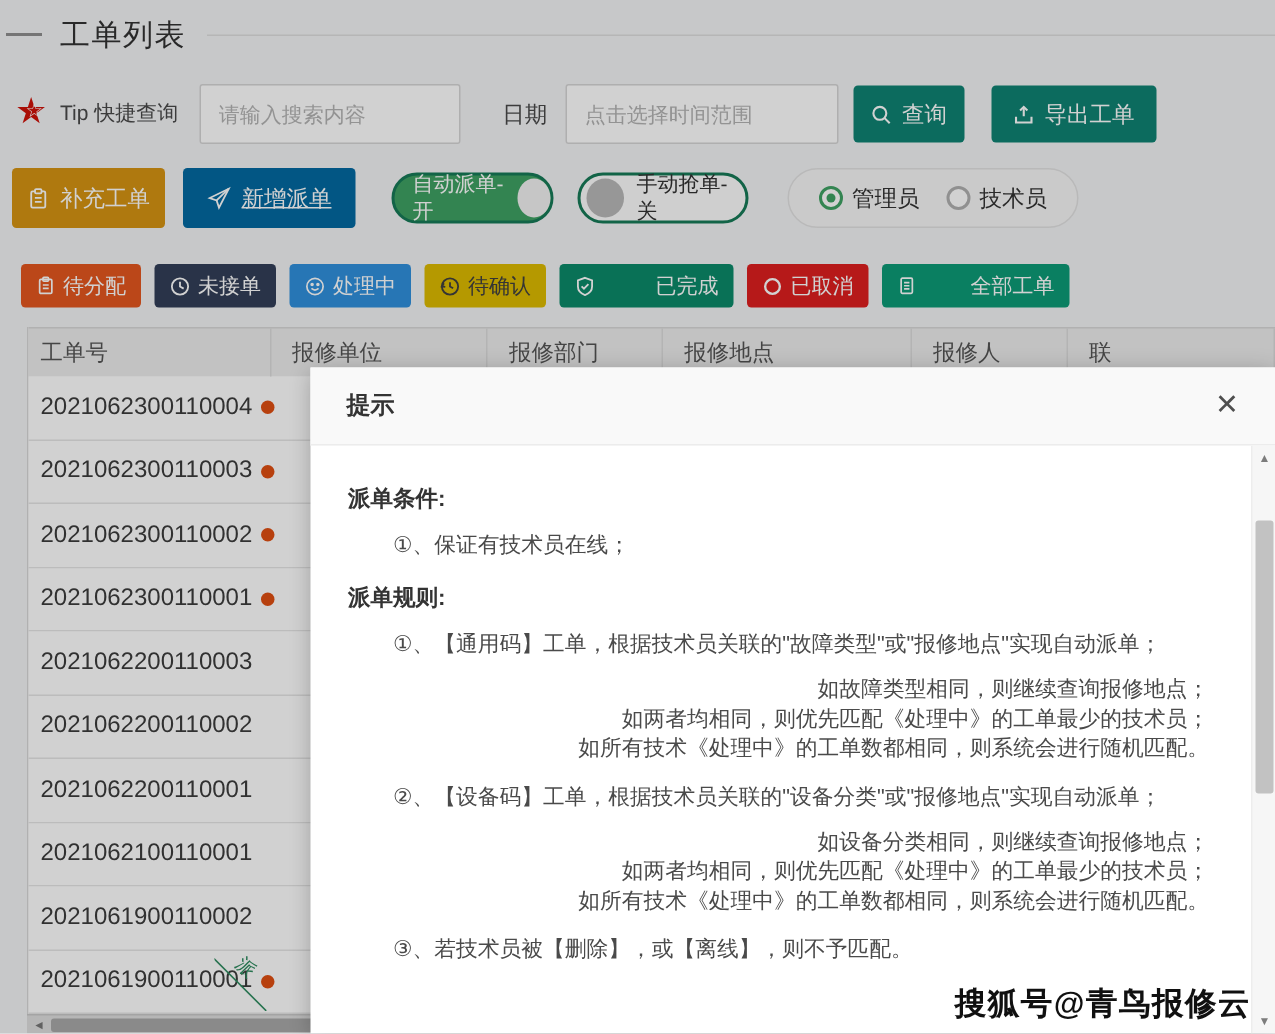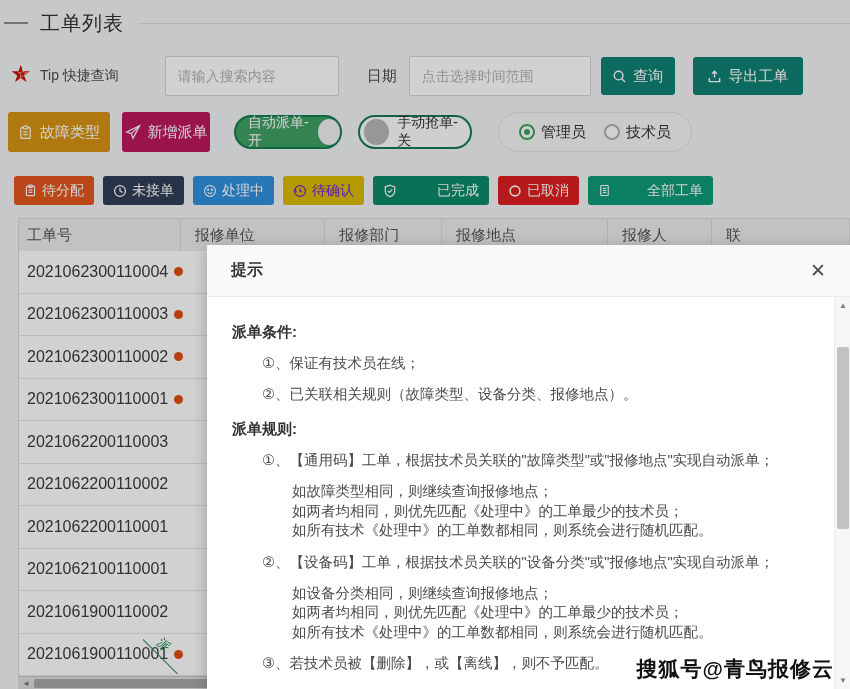--- a/index.html
+++ b/index.html
@@ -14,32 +14,32 @@
   .rule-right { flex:1; border-top:1px solid #dedede; margin-left:14px; }
 
   
   .search-row { position:absolute; top:55px; left:10px; height:42px; display:flex; align-items:center; }
   .star-wrap { position:relative; width:26px; height:26px; margin-right:4px; }
   .star-big { position:absolute; left:0; top:-3px; font-size:24px; color:#cf1208; }
   .star-small { position:absolute; left:7px; top:3px; font-size:13px; color:#fff; }
   .tip-label { font-size:14px; color:#4a4a4a; margin-right:14px; }
   .txt-input { height:40px; border:1px solid #d6d6d6; border-radius:2px; background:#fff; padding:0 12px; font-size:14px; color:#333; outline:none; font-family:inherit; }
   .txt-input::placeholder { color:#b4b4b4; }
-  .search-input { width:174px;margin-left:32px; }
+  .search-input { width:174px; }
   .date-label { font-size:15px; color:#4a4a4a; margin-left:28px; margin-right:12px; }
   .date-input { width:182px; }
   .teal-btn { height:38px; background:#0f8373; color:#fff; border:none; border-radius:3px; font-size:15px; display:flex; align-items:center; justify-content:center; gap:6px; cursor:pointer; font-family:inherit; }
   .query-btn { width:74px; margin-left:10px; }
   .export-btn { width:110px; margin-left:18px; }
 
   
   .action-row { position:absolute; top:112px; left:8px; height:40px; display:flex; align-items:center; }
   .big-btn { height:40px; border:none; border-radius:3px; color:#fff; font-size:15px; display:flex; align-items:center; justify-content:center; gap:7px; cursor:pointer; font-family:inherit; }
   .supplement-btn { width:102px; background:#d69413; }
-  .dispatch-btn { width:88px; background:#be185d; margin-left:12px; }
+  .dispatch-btn { width:115px; background:#0369a1; margin-left:12px;text-decoration:underline; }
   .toggle { height:34px; border-radius:17px; border:2px solid #177a57; display:flex; align-items:center; font-size:14px; cursor:pointer; }
   .toggle-on { width:108px; background:#3fa263; color:#fff; margin-left:24px; padding-left:12px; }
   .toggle-on .knob { width:26px; height:26px; border-radius:50%; background:#f2f2f2; margin-left:6px; }
   .toggle-off { width:114px; background:#fdfdfd; color:#333; margin-left:16px; padding-left:4px; }
   .toggle-off .knob { width:26px; height:26px; border-radius:50%; background:#b9b9b9; margin-right:8px; }
   .radio-pill { height:40px; border:1px solid #e2e2e2; background:#f7f7f7; border-radius:20px; display:flex; align-items:center; gap:18px; padding:0 20px; margin-left:26px; }
   .radio-item { display:flex; align-items:center; gap:6px; font-size:15px; color:#333; cursor:pointer; }
   .radio-circle { width:16px; height:16px; border-radius:50%; border:2px solid #b0b0b0; background:#fff; position:relative; }
   .radio-circle.sel { border-color:#3fa263; }
   .radio-circle.sel::after { content:""; position:absolute; left:3px; top:3px; width:6px; height:6px; border-radius:50%; background:#3fa263; }
@@ -69,21 +69,21 @@
   .overlay { position:absolute; inset:0; background:rgba(0,0,0,0.18); z-index:5; }
 
   
   .modal { position:absolute; left:207px; top:245px; width:643px; height:444px; background:#fff; z-index:10; box-shadow:0 3px 14px rgba(0,0,0,0.25); display:flex; flex-direction:column; }
   .modal-header { height:52px; background:#f9f9f9; border-bottom:1px solid #ececec; display:flex; align-items:center; padding:0 24px; flex:none; }
   .modal-title { font-size:16px; color:#333;font-weight:bold; }
   .modal-close { margin-left:auto; font-size:19px; color:#4f4f4f; cursor:pointer; line-height:1; }
   .modal-body { flex:1; position:relative; padding:10px 44px 0 25px; overflow:hidden; font-size:14.5px; color:#4a4a4a; }
   .m-heading { font-weight:bold; color:#333; margin:16px 0 2px; font-size:15px; }
   .m-item { margin:12px 0 12px 30px; }
-  .m-sub { margin:12px 0 12px 60px; line-height:19.5px; }
+  .m-sub { margin:12px 0 12px 36px; line-height:19.5px;text-align:right; }
   
   .vscroll { position:absolute; top:0; right:0; bottom:0; width:16px; background:#f6f6f6; border-left:1px solid #ededed; z-index:2; }
   .v-arrow { position:absolute; left:0; width:16px; text-align:center; font-size:8px; color:#7c7c7c; }
   .v-arrow.up { top:4px; } .v-arrow.down { bottom:4px; }
   .v-thumb { position:absolute; left:2px; width:12px; top:50px; height:182px; background:#c2c2c2; border-radius:2px; }
 
   
   .watermark { position:absolute; right:16px; bottom:6px; z-index:40; font-size:21px; font-weight:bold; color:#101010;
     text-shadow:-1px -1px 0 #fff, 1px -1px 0 #fff, -1px 1px 0 #fff, 1px 1px 0 #fff, 0 2px 0 #fff, 2px 0 0 #fff; letter-spacing:1px; }
 
@@ -133,21 +133,21 @@
   <div class="action-row">
     <button class="big-btn supplement-btn">
       <span class="s-icon">
         <svg width="15" height="15" viewBox="0 0 16 16" fill="none" stroke="#fff" stroke-width="1.3">
             <rect x="3" y="2.8" width="10" height="11.5" rx="1"></rect>
             <rect x="5.7" y="1.2" width="4.6" height="3" rx="0.8" fill="#d69413"></rect>
             <line x1="5.6" y1="7.4" x2="10.4" y2="7.4"></line>
             <line x1="5.6" y1="10.2" x2="10.4" y2="10.2"></line>
           </svg>
       </span>
-      <span>故障类型</span>
+      <span>补充工单</span>
     </button>
     <button class="big-btn dispatch-btn">
       <span class="s-icon">
         <svg width="16" height="16" viewBox="0 0 16 16" fill="none" stroke="#fff" stroke-width="1.2">
             <path d="M14.5 1.8 1.8 8l4.6 1.6L8 14.4 14.5 1.8z"></path>
             <path d="M6.4 9.6 14.5 1.8"></path>
           </svg>
       </span>
       <span>新增派单</span>
     </button>
@@ -196,21 +196,21 @@
         <span class="s-icon">
           <svg width="14" height="14" viewBox="0 0 16 16" fill="none" stroke="currentColor" stroke-width="1.3">
             <circle cx="8" cy="8" r="6.2"></circle>
             <circle cx="5.8" cy="6.4" r="0.7" fill="currentColor"></circle>
             <circle cx="10.2" cy="6.4" r="0.7" fill="currentColor"></circle>
             <path d="M5.3 9.5q2.7 2.4 5.4 0"></path>
           </svg>
         </span>
         <span>处理中</span>
       </div>
-      <div class="status-btn" style="background: rgb(221, 187, 0); color: #6d28d9;">
+      <div class="status-btn" style="background: rgb(221, 187, 0); color: #404040;">
         <span class="s-icon">
           <svg width="14" height="14" viewBox="0 0 16 16" fill="none" stroke="currentColor" stroke-width="1.4">
             <circle cx="8" cy="8" r="6.2"></circle>
             <path d="M8 4.8V8l2.4 1.3"></path>
             <path d="M3.4 5.6 1.8 8l2.6.3"></path>
           </svg>
         </span>
         <span>待确认</span>
       </div>
       <div class="status-btn" style="background: rgb(11, 138, 105); gap: 40px;">
@@ -374,21 +374,20 @@
 
 <div class="modal">
   <div class="modal-header">
     <span class="modal-title">提示</span>
     <span class="modal-close">✕</span>
   </div>
   <div class="modal-body">
     <div id="modal-content">
         <div class="m-heading">派单条件:</div>
         <div class="m-item">①、保证有技术员在线；</div>
-        <div class="m-item">②、已关联相关规则（故障类型、设备分类、报修地点）。</div>
         <div class="m-heading">派单规则:</div>
         <div class="m-item">①、【通用码】工单，根据技术员关联的"故障类型"或"报修地点"实现自动派单；</div>
         <div class="m-sub">
           <div>如故障类型相同，则继续查询报修地点；</div>
           <div>如两者均相同，则优先匹配《处理中》的工单最少的技术员；</div>
           <div>如所有技术《处理中》的工单数都相同，则系统会进行随机匹配。</div>
         </div>
         <div class="m-item">②、【设备码】工单，根据技术员关联的"设备分类"或"报修地点"实现自动派单；</div>
         <div class="m-sub">
           <div>如设备分类相同，则继续查询报修地点；</div>

